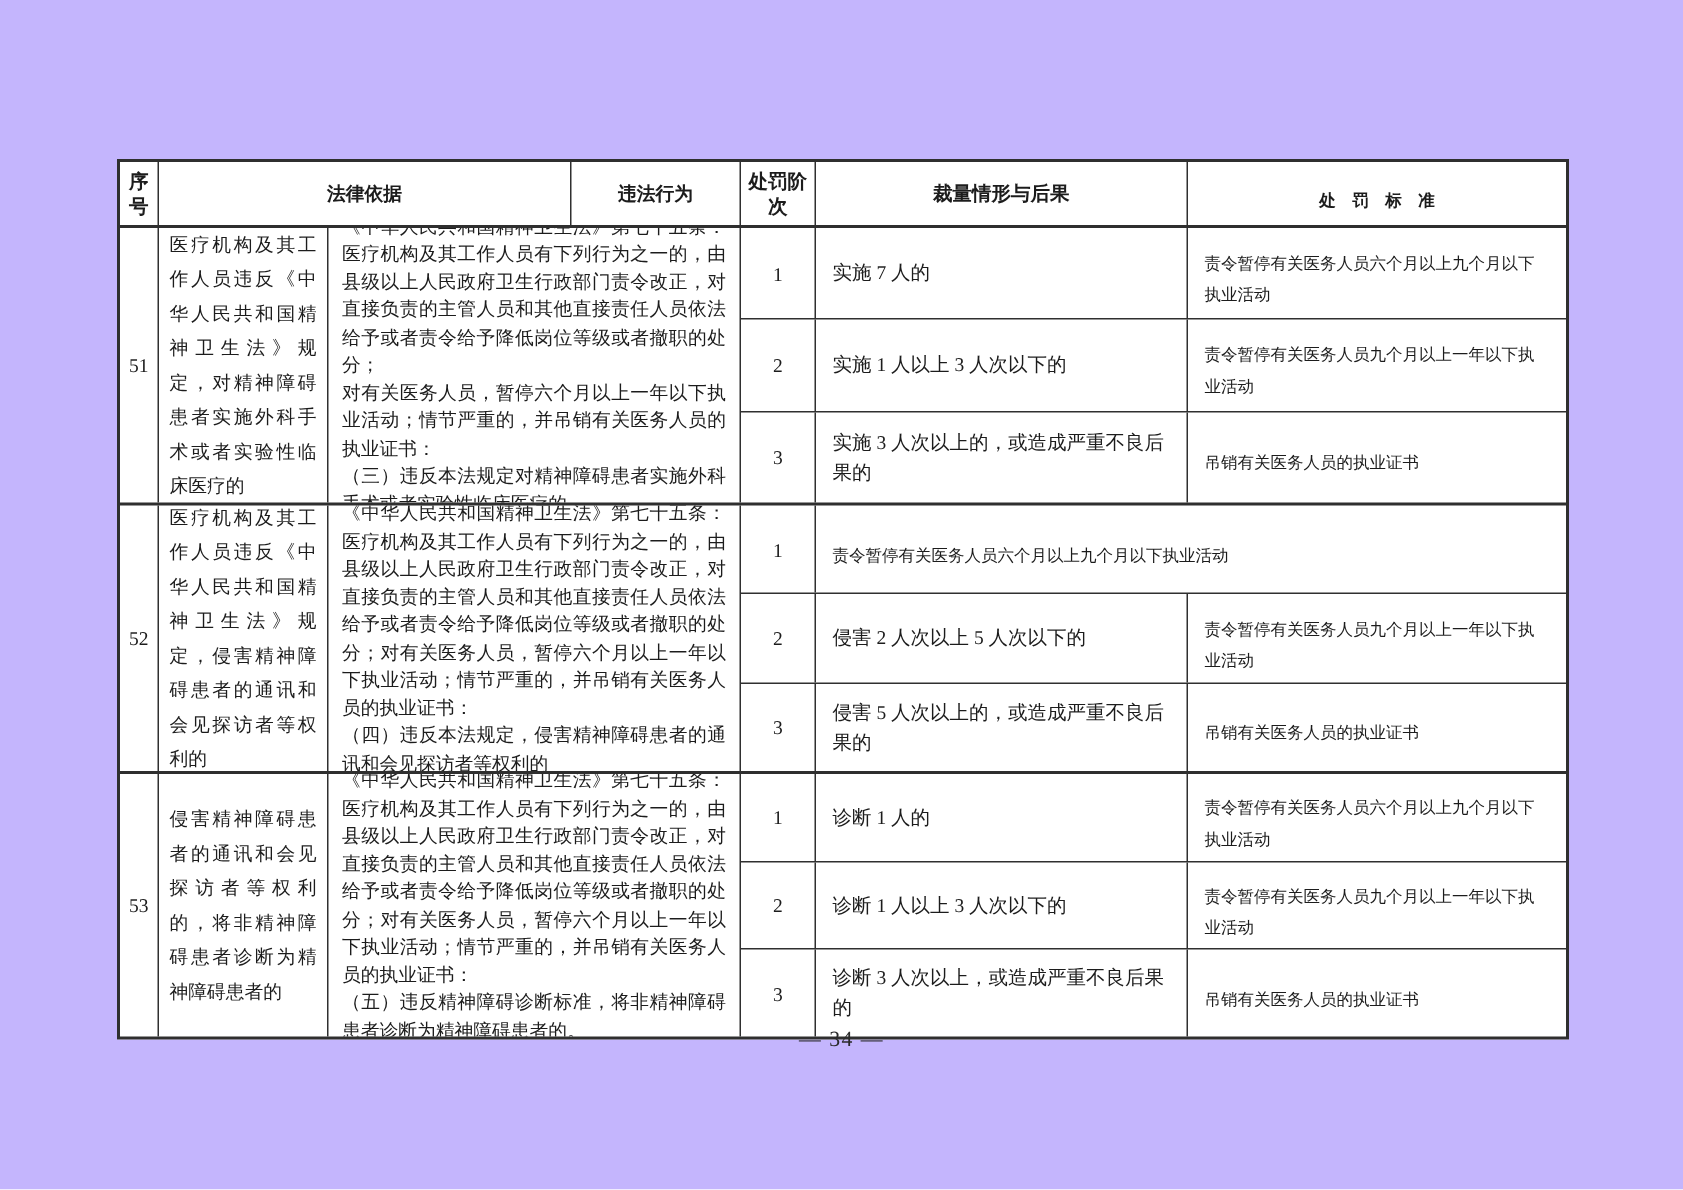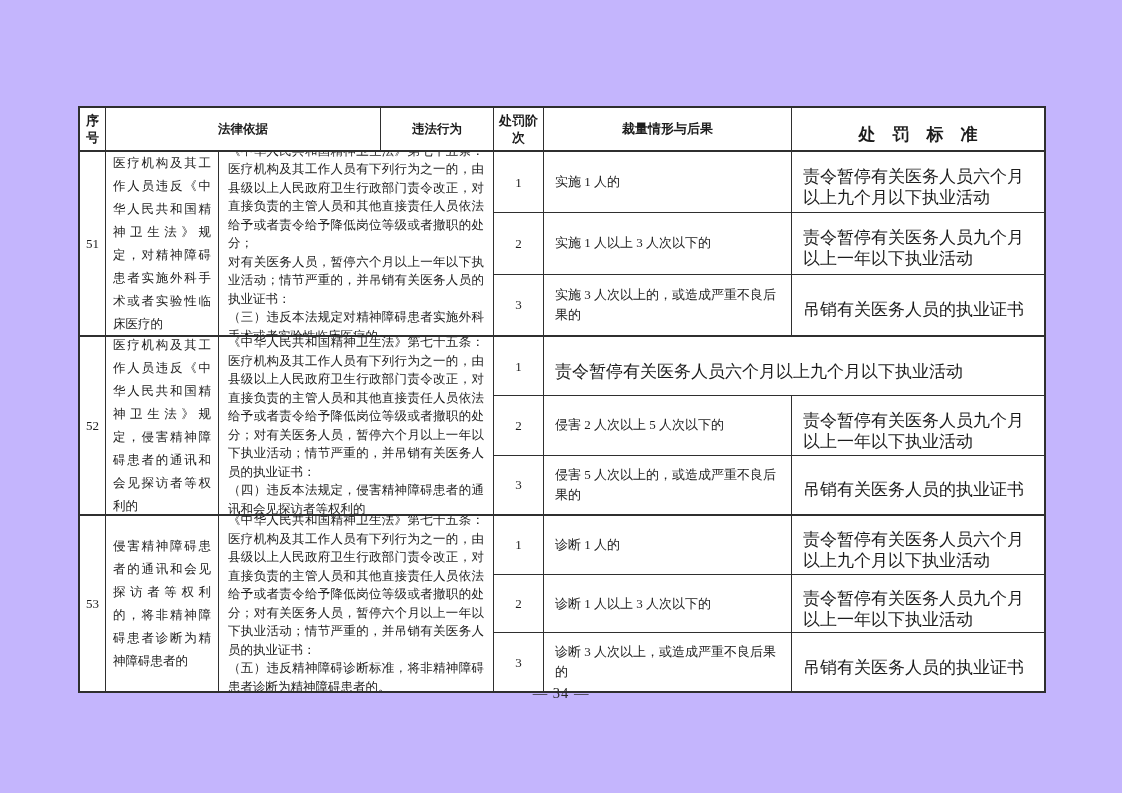--- a/index.html
+++ b/index.html
@@ -41,21 +41,21 @@
   }
   .c-no   { width: 26px; font-size: 13px; line-height: 17px; padding: 0 12px; }
   .c-vio  { width: 113px; font-size: 12.5px; line-height: 23px; padding: 0 7px; }
   .c-vio .jtext { width: 100%; text-align: justify; }
   .c-leg  { width: 275px; font-size: 12.5px; line-height: 18.5px; padding: 4px 9px;
             flex-direction: column; justify-content: center; align-items: flex-start; }
   .c-leg p { margin: 0; width: 100%; text-align: justify; }
   .c-tier { width: 50px; font-size: 13px; line-height: 17px; padding: 0 4px; }
   .c-circ { width: 248px; font-size: 13px; line-height: 20px; padding: 2px 11px;
             justify-content: flex-start; text-align: left; }
-  .c-std  { flex: 1; border-right: none; font-size: 17px; line-height: 21px; padding: 4px 11px;
+  .c-std  { flex: 1; border-right: none; font-size: 11px; line-height: 21px; padding: 4px 11px;
             justify-content: flex-start; text-align: left; margin-top: 10px; }
   .header-row .cell { text-align: center; justify-content: center; align-items: center; padding: 0 3px; }
   .header-row .c-leg, .header-row .c-circ, .header-row .c-std { flex-direction: row; text-align: center; }
   .tiers { flex: 1; display: flex; flex-direction: column; min-width: 0; }
   .tier  { flex: 1; display: flex; border-top: 1px solid #2f2f2f; min-height: 0; }
   .tier:first-child { border-top: none; }
   .footer {
     position: absolute;
     left: 0; top: 685px;
     width: 100%;
@@ -87,21 +87,21 @@
         <div class="jtext">医疗机构及其工作人员违反《中华人民共和国精神卫生法》规定，对精神障碍患者实施外科手术或者实验性临床医疗的</div>
       </div>
       <div class="cell c-leg">
         <p>《中华人民共和国精神卫生法》第七十五条：医疗机构及其工作人员有下列行为之一的，由县级以上人民政府卫生行政部门责令改正，对直接负责的主管人员和其他直接责任人员依法给予或者责令给予降低岗位等级或者撤职的处分；</p>
         <p>对有关医务人员，暂停六个月以上一年以下执业活动；情节严重的，并吊销有关医务人员的执业证书：</p>
         <p>（三）违反本法规定对精神障碍患者实施外科手术或者实验性临床医疗的</p>
       </div>
       <div class="tiers">
         <div class="tier">
           <div class="cell c-tier">1</div>
-          <div class="cell c-circ">实施 1 人的</div>
+          <div class="cell c-circ">实施 7 人的</div>
           <div class="cell c-std">责令暂停有关医务人员六个月以上九个月以下执业活动</div>
         </div>
         <div class="tier">
           <div class="cell c-tier">2</div>
           <div class="cell c-circ">实施 1 人以上 3 人次以下的</div>
           <div class="cell c-std">责令暂停有关医务人员九个月以上一年以下执业活动</div>
         </div>
         <div class="tier">
           <div class="cell c-tier">3</div>
           <div class="cell c-circ">实施 3 人次以上的，或造成严重不良后果的</div>

